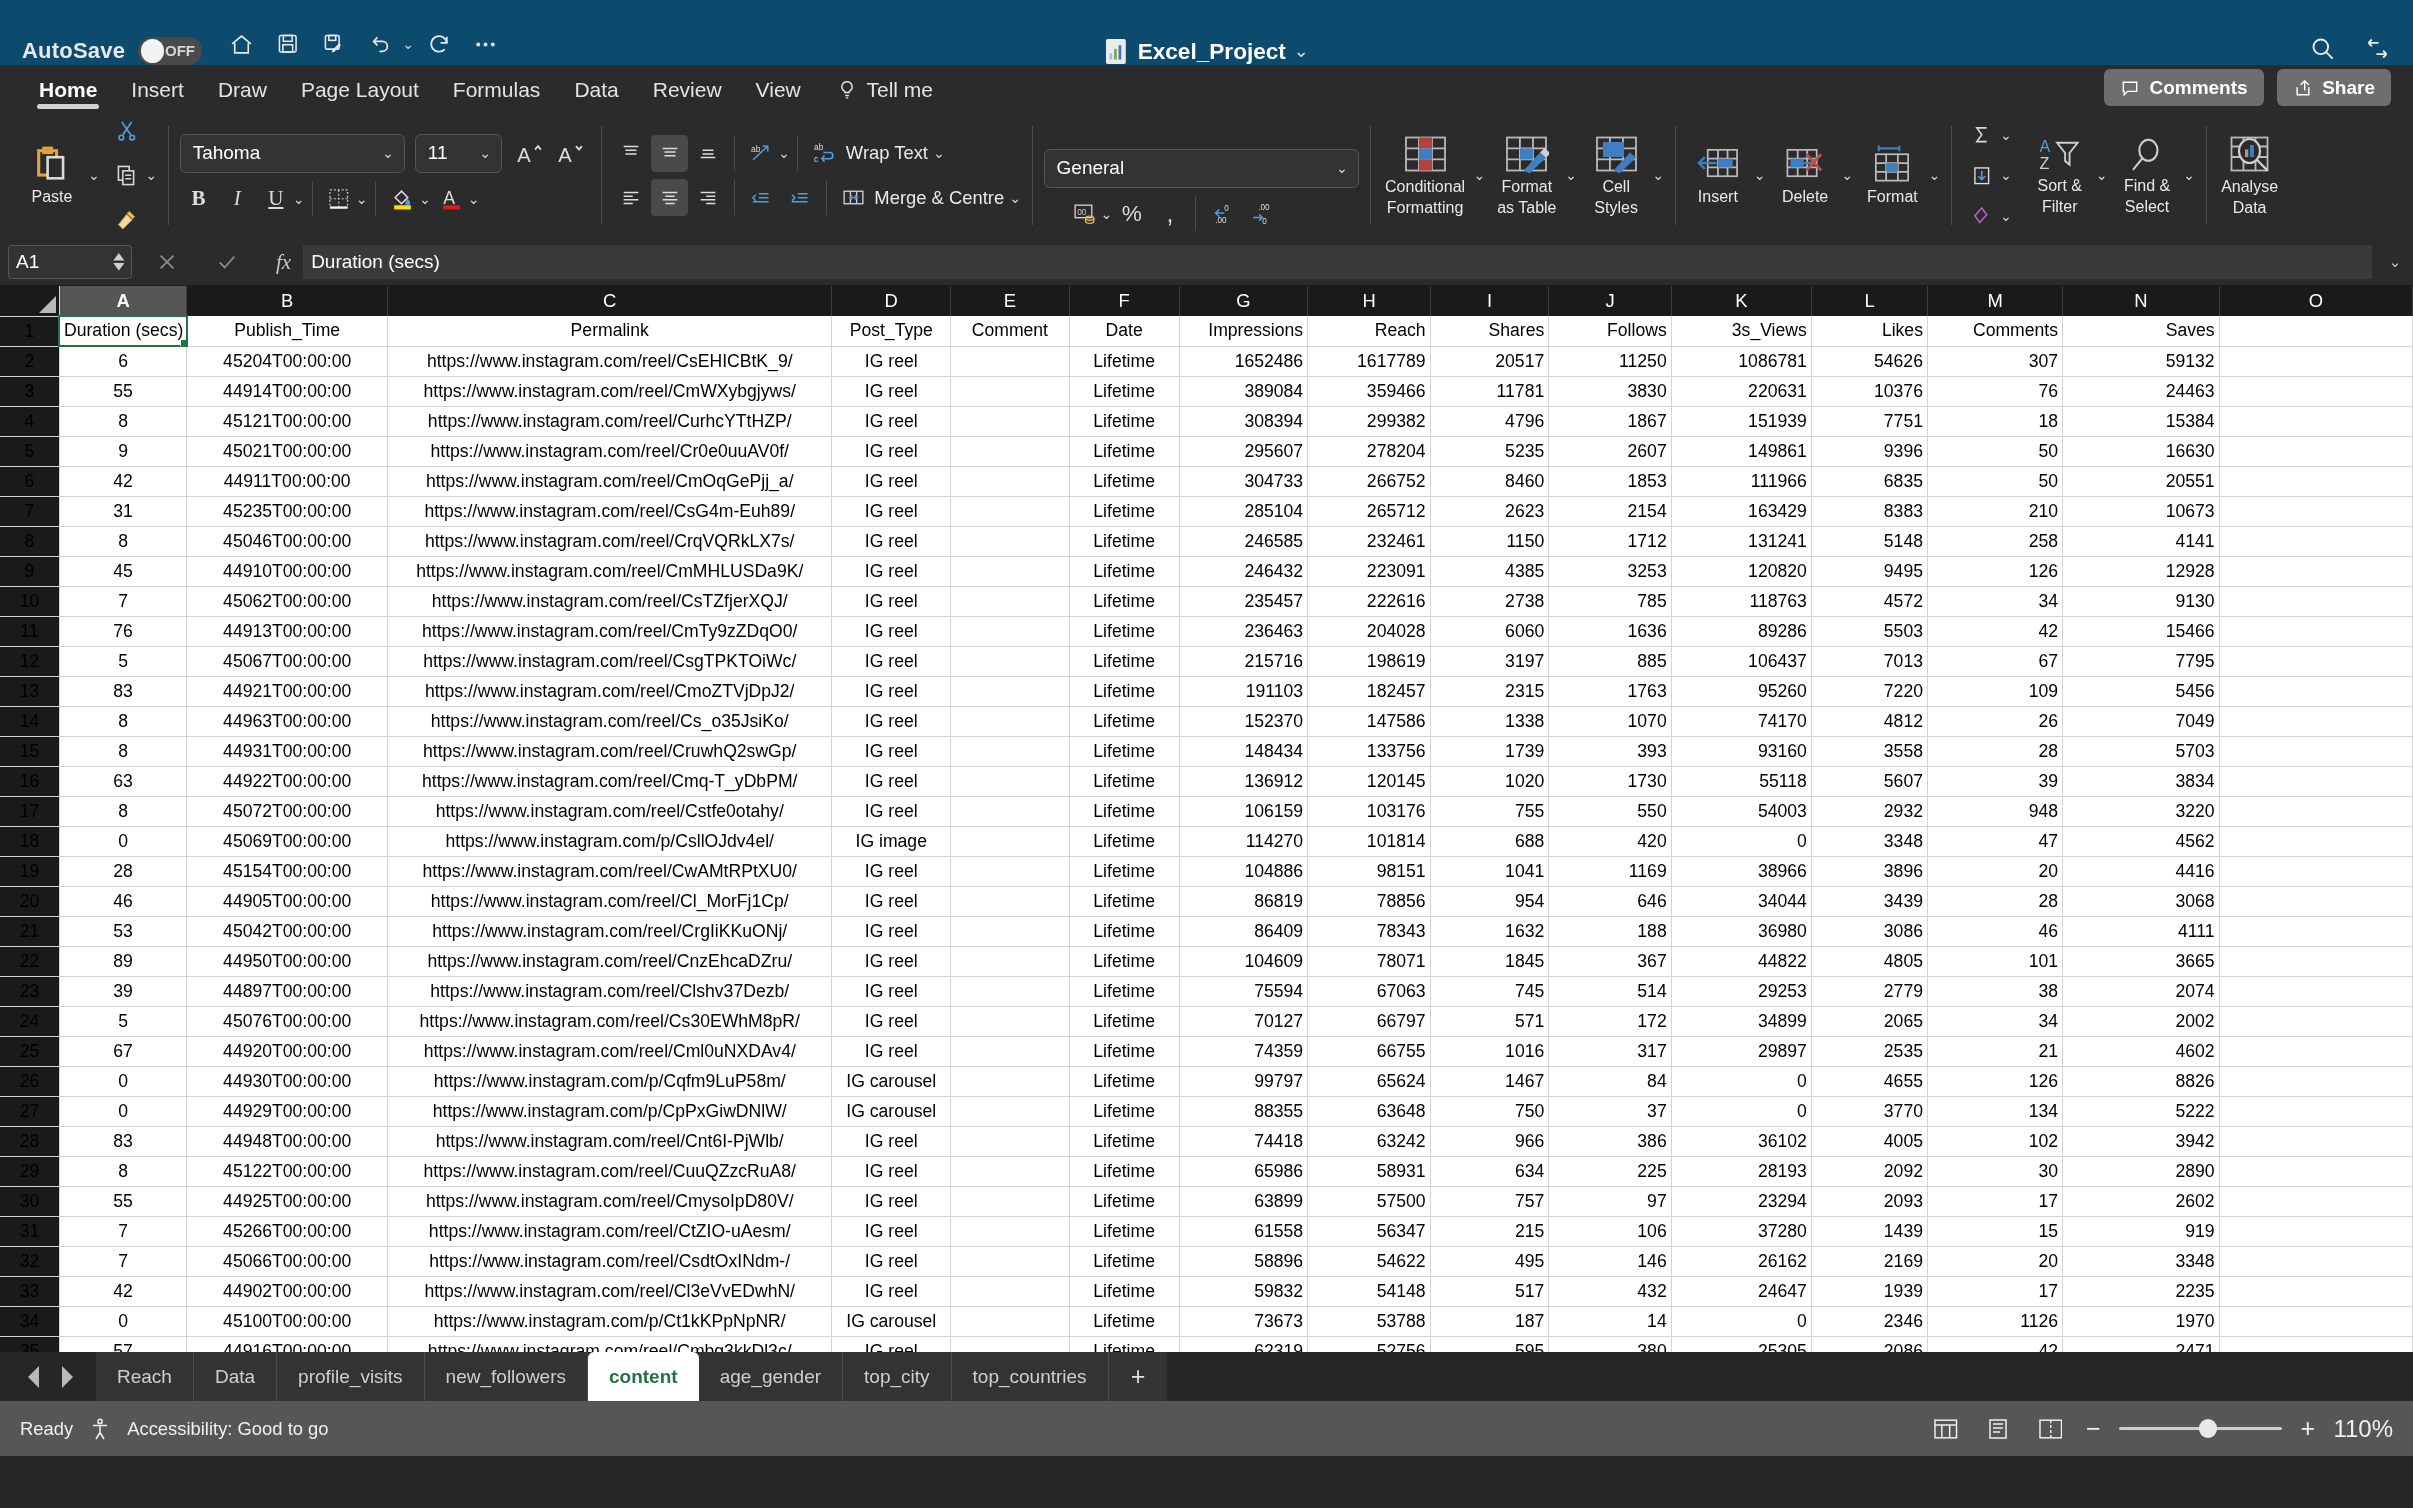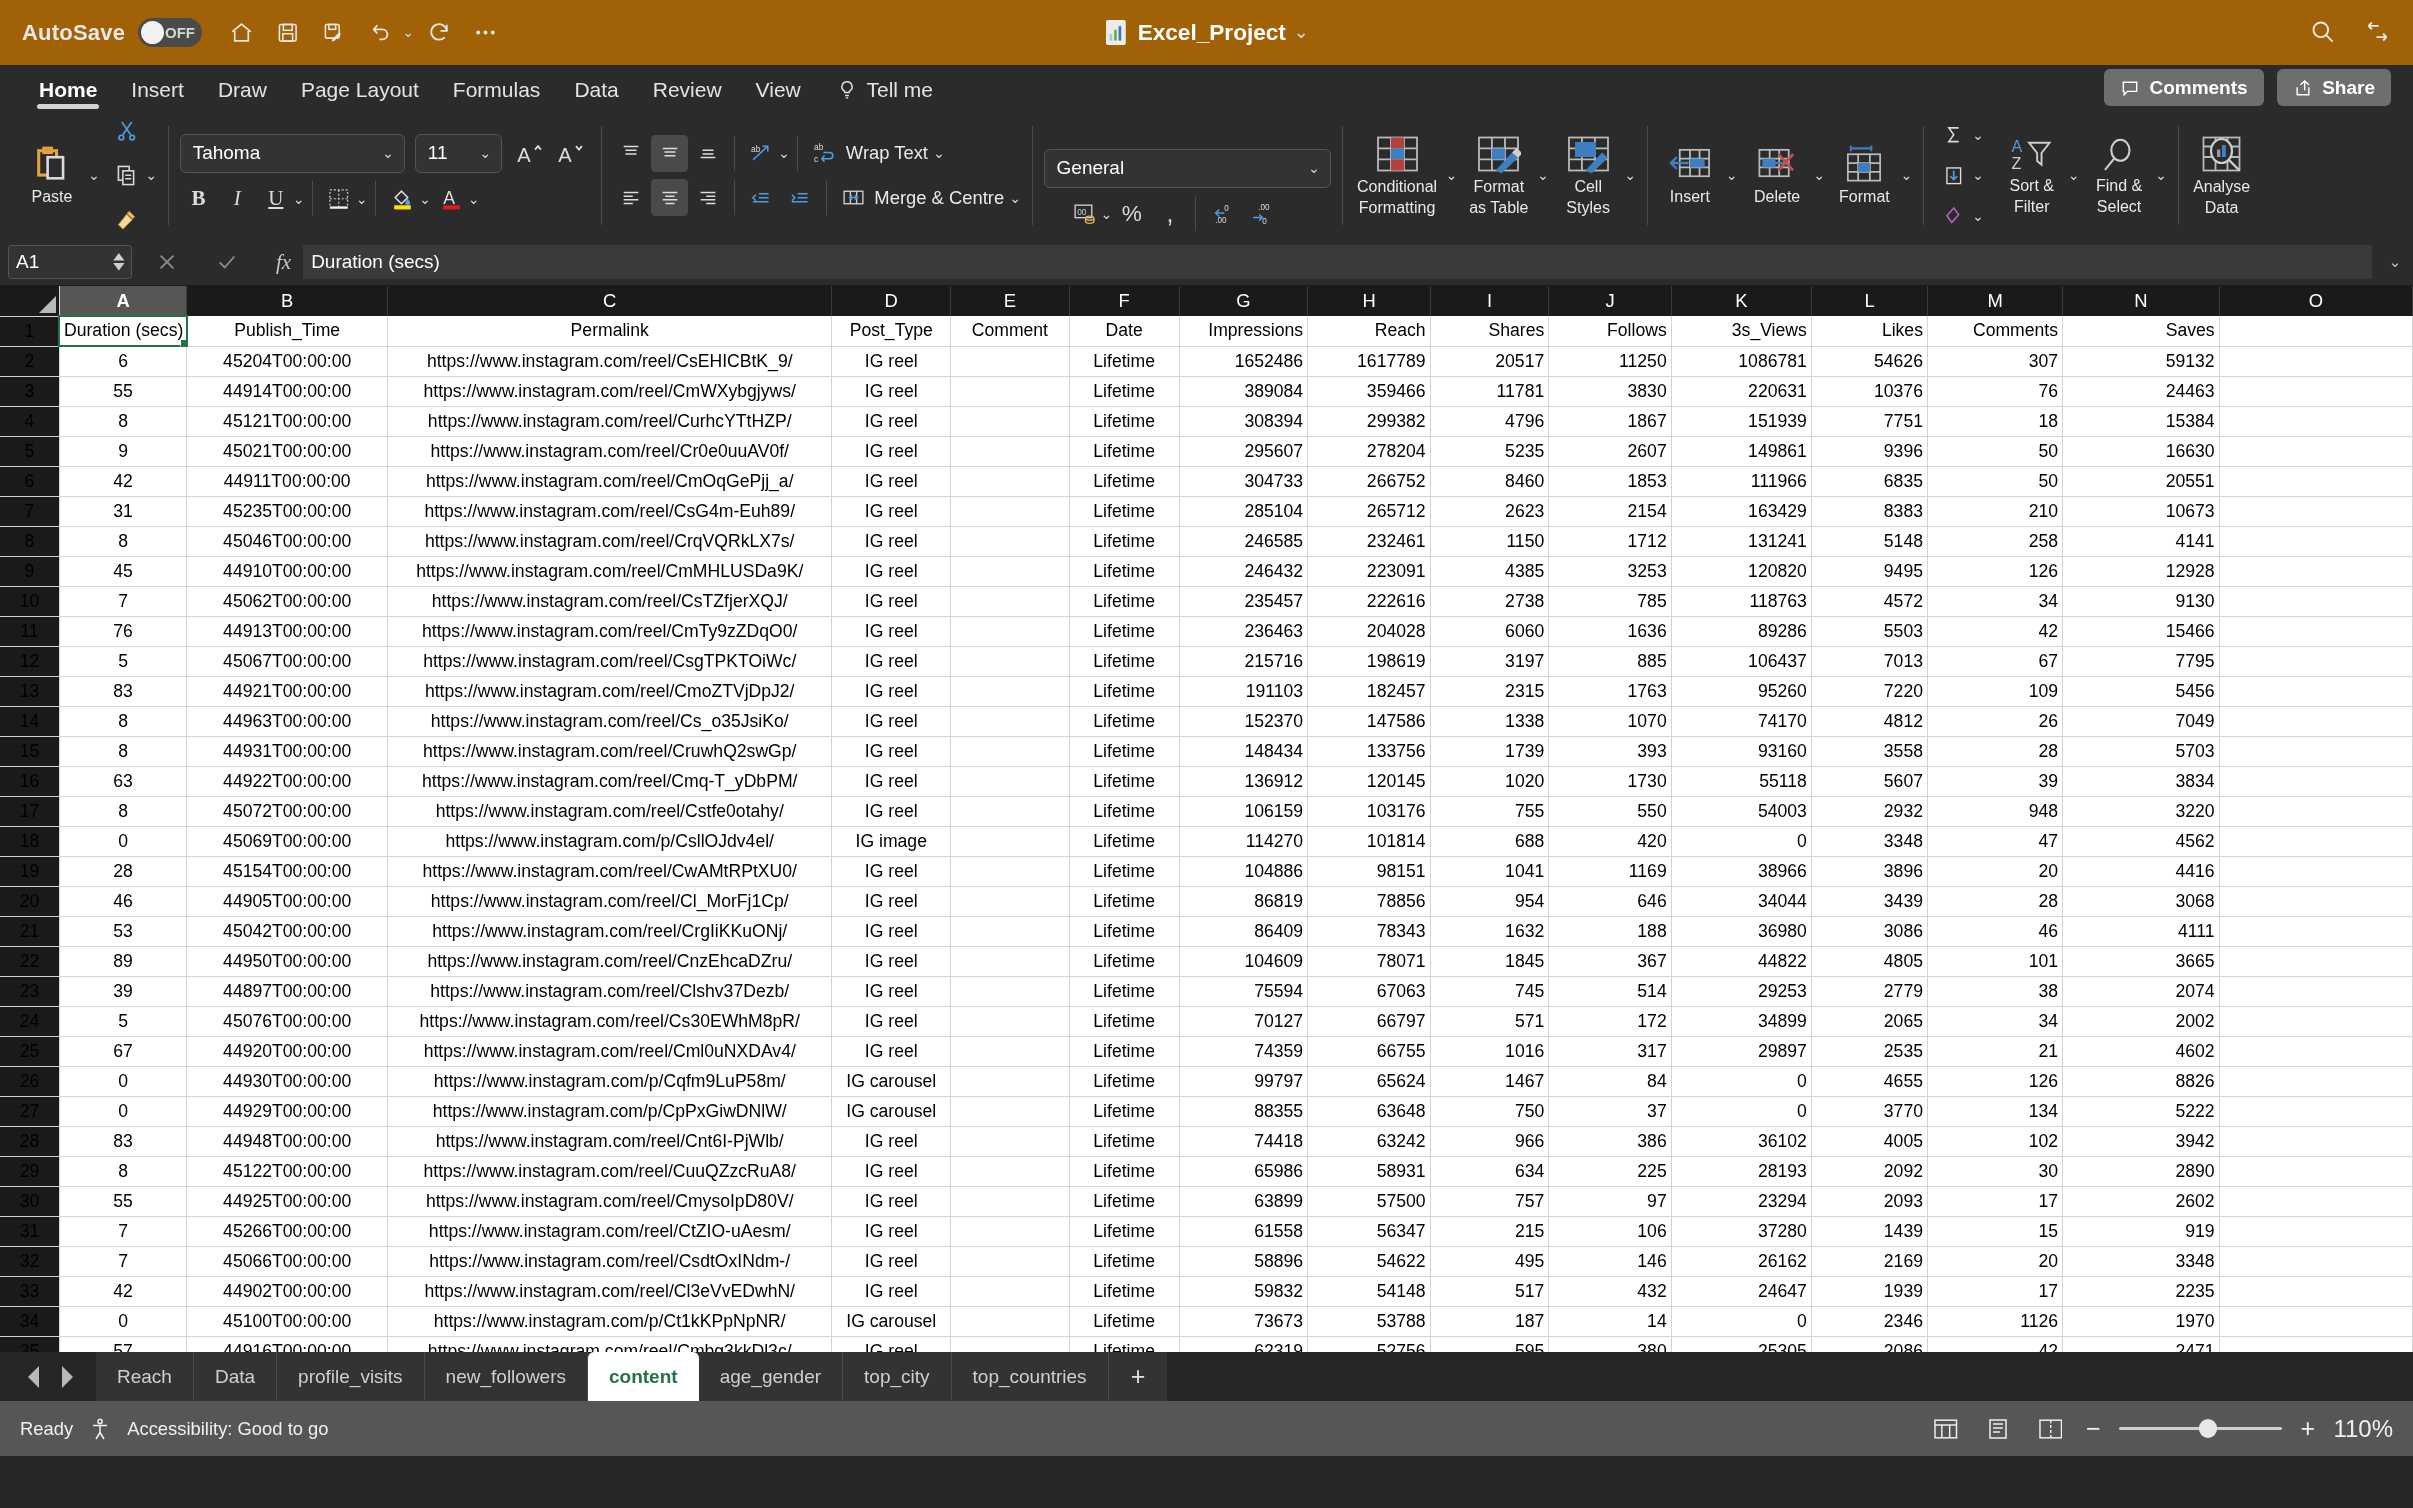--- a/index.html
+++ b/index.html
@@ -6,22 +6,22 @@
   html, body {
     width: 2413px; height: 1508px;
     background: #262626;
     font-family: "Liberation Sans", sans-serif;
     overflow: hidden;
     -webkit-font-smoothing: antialiased;
   }
 
   
   .titlebar {
-    height: 65px; background: #a16207;
-    display: flex; align-items: center; position: relative;
+    height: 65px; background: #0c4a6e;
+    display: flex; align-items: flex-end; position: relative;
     padding: 0 22px;
   }
   .autosave-group { display: flex; align-items: center; gap: 13.4px; }
   .autosave-label { color: #e8e8e8; font-size: 22px; font-weight: 600; letter-spacing: 0.2px;}
   .toggle {
     width: 64px; height: 28.5px; border-radius: 15px;
     background: #4a4a4a; position: relative; display: flex; align-items: center;
   }
   .toggle .knob {
     width: 23.5px; height: 23.5px; border-radius: 50%;
@@ -481,21 +481,21 @@
         </div>
       </div>
     </div>
   </div>
 
   <div class="rsep"></div>
 
   <div class="rgroup">
     <div class="col2">
       <div class="row">
-        <div class="combo" style="width:287px;margin-top:30px;">
+        <div class="combo" style="width:315px;margin-top:30px;">
           <span>General</span>
           <span class="chev">⌄</span>
         </div>
       </div>
       <div class="row" style="gap:1px; padding-left:22px;">
         <div class="smallbtn">
           <svg width="25" height="25" viewBox="0 0 24 24">
               <rect x="3" y="4" width="16" height="12" fill="none" stroke="#cfcfcf" stroke-width="1.3"></rect>
               <text x="5" y="13" font-size="8" fill="#cfcfcf" font-family="Liberation Sans">00</text>
               <ellipse cx="17" cy="16.5" rx="4" ry="2" fill="none" stroke="#e0b55c" stroke-width="1.3"></ellipse>

